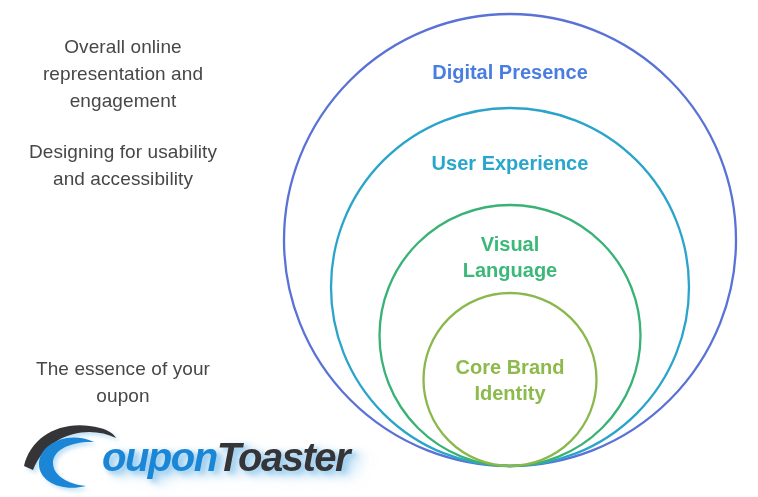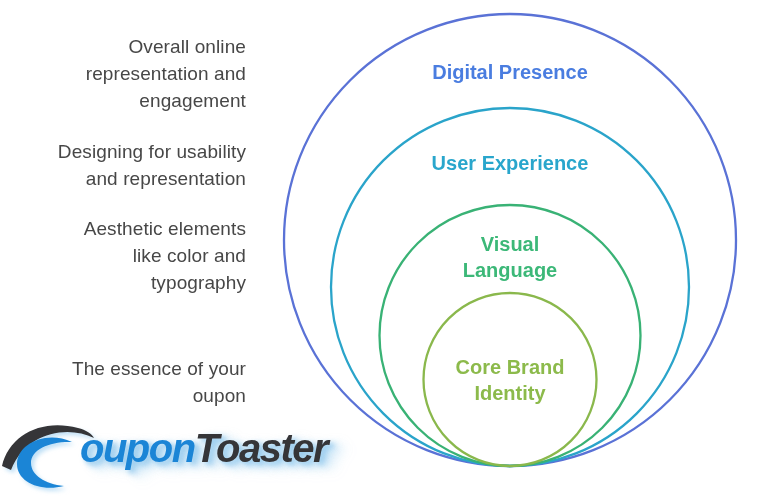--- a/index.html
+++ b/index.html
@@ -14,30 +14,30 @@
   .ring-label{
     font-family:"Liberation Sans","DejaVu Sans",sans-serif;
     font-weight:bold;
     font-size:20px;
     text-anchor:middle;
   }
   .desc{
     position:absolute;
     left:0;
     width:246px;
-    text-align:right;
+    text-align:center;
     font-size:19px;
     line-height:27px;
     white-space:pre-line;
     letter-spacing:.1px;
   }
   .logo{
     position:absolute;
-    left:0;top:420px;
-    display:flex;align-items:flex-start;
+    left:22px;top:420px;
+    display:flex;align-items:center;
     filter:drop-shadow(3px 3px 2px rgba(140,198,238,.55));
   }
   .logo-mark{width:96px;height:68px;flex:0 0 auto;}
   .logo-words{
     margin-left:-16px;
     margin-top:6px;
     font-style:italic;
     font-weight:bold;
     font-size:40px;
     letter-spacing:-1.5px;
@@ -65,25 +65,22 @@
 
     <text class="ring-label" x="510" y="374" fill="#8cba4b">Core Brand</text>
     <text class="ring-label" x="510" y="400" fill="#8cba4b">Identity</text>
   </svg>
 
   <div class="desc" style="top: 33px; color: rgb(71, 71, 71);">Overall online
 representation and
 engagement</div>
 
   <div class="desc" style="top: 138px; color: rgb(71, 71, 71);">Designing for usability
-and representation</div>
+and accessibility</div>
 
-  <div class="desc" style="top: 215px; color: rgb(71, 71, 71);">Aesthetic elements
-like color and
-typography</div>
 
   <div class="desc" style="top: 355px; color: rgb(71, 71, 71);">The essence of your
 oupon</div>
 
   <div class="logo">
     <svg class="logo-mark" viewBox="0 0 96 68">
 
       <path d="M2,46 C9,15 42,-2 78,8 C86,10 92,14 94,18 C68,5 26,12 11,50 Z" fill="#353538"></path>
 
       <path d="M72,22 C46,10 17,24 17,44 C17,62 40,72 64,66 C45,64 31,55 31,43 C31,29 51,21 72,22 Z" fill="#1b85d6"></path>

